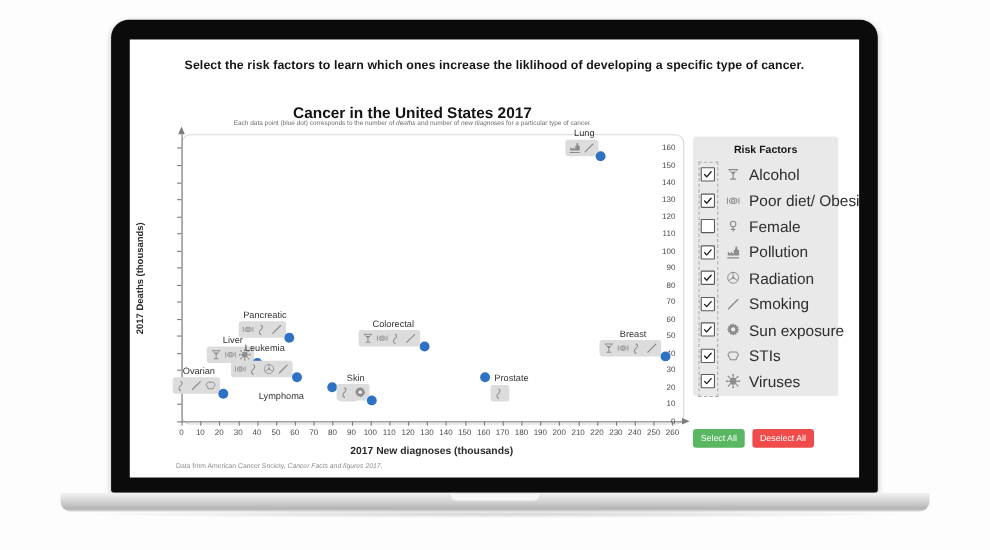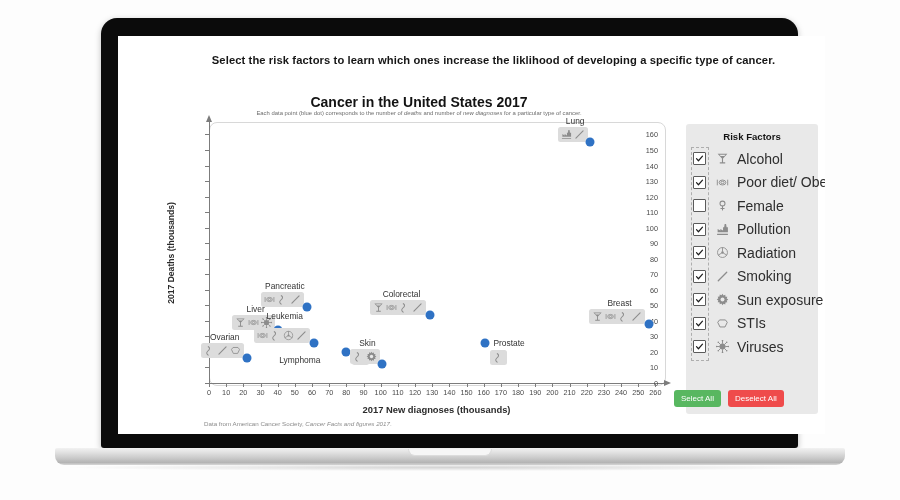--- a/index.html
+++ b/index.html
@@ -2,21 +2,21 @@
 <html><head>
 <meta charset="utf-8">
 <style>
   html,body{margin:0;padding:0;}
   body{width:900px;height:500px;background:#ffffff;font-family:"Liberation Sans",sans-serif;overflow:hidden;}
   #stage{position:relative;width:900px;height:500px;background:#fdfdfd;}
 
   
   .laptop-lid{position:absolute;left:101px;top:18px;width:697px;height:430px;background:#0b0b0b;
     border-radius:16px 16px 3px 3px;box-shadow:0 2px 6px rgba(0,0,0,.25);}
-  .laptop-screen{position:absolute;left:17px;top:18px;width:663px;height:398px;background:#fff;overflow:hidden;padding-left:44px;}
+  .laptop-screen{position:absolute;left:17px;top:18px;width:663px;height:398px;background:#fff;overflow:hidden;}
   .laptop-base{position:absolute;left:55px;top:448px;width:790px;height:17px;
     background:linear-gradient(180deg,#f2f2f2 0%,#e2e2e2 25%,#c9c9c9 60%,#b4b4b4 85%,#d8d8d8 100%);
     border-radius:2px 2px 9px 9px;}
   .laptop-notch{position:absolute;left:50%;top:449px;transform:translateX(-50%);width:82px;height:6px;
     background:#f6f6f6;border-radius:0 0 7px 7px;border:1px solid #dcdcdc;border-top:none;}
   .laptop-shadow{position:absolute;left:70px;top:464px;width:760px;height:7px;
     background:radial-gradient(ellipse at center,rgba(0,0,0,.16) 0%,rgba(0,0,0,0) 72%);}
 
   
   .app{position:relative;width:663px;height:398px;background:#fff;}
@@ -55,22 +55,22 @@
 
   
   .dot{position:absolute;width:9px;height:9px;border-radius:50%;background:#2f72c4;
     transform:translate(-50%,-50%);box-shadow:0 0 0 .5px rgba(255,255,255,.55);}
   .pt-label{position:absolute;font-size:8.4px;color:#333;white-space:nowrap;transform:translate(-50%,0);}
   .icon-box{position:absolute;background:#dcdcdc;border-radius:2.5px;padding:1px 3px;
     display:flex;align-items:center;gap:2px;height:15px;box-sizing:border-box;}
   .icon-box svg{display:block;}
 
   
-  .panel{position:absolute;left:512px;top:88px;width:132px;height:290px;background:#e9e9e9;
-    border-radius:3px;margin-left:12px;}
+  .panel{position:absolute;left:512px;top:88px;width:132px;height:236px;background:#e9e9e9;
+    border-radius:3px;}
   .panel-title{text-align:center;font-size:9.6px;font-weight:bold;color:#141414;padding-top:7px;}
   .cb-wrap{position:absolute;left:5px;top:23px;width:16px;height:212px;border:1px dashed #aeaeae;}
   .rf-list{position:absolute;left:5px;top:23px;width:124px;}
   .rf-row{display:flex;align-items:center;height:23.5px;}
   .cb{width:11px;height:11px;border:1px solid #5b5b5b;background:#fff;border-radius:1px;
     display:flex;align-items:center;justify-content:center;flex:none;margin-left:2px;}
   .cb svg{display:block;}
   .rf-icon{width:20px;display:flex;justify-content:center;margin-left:6px;flex:none;}
   .rf-label{font-size:14px;color:#2e2e2e;margin-left:5px;white-space:nowrap;}
 

